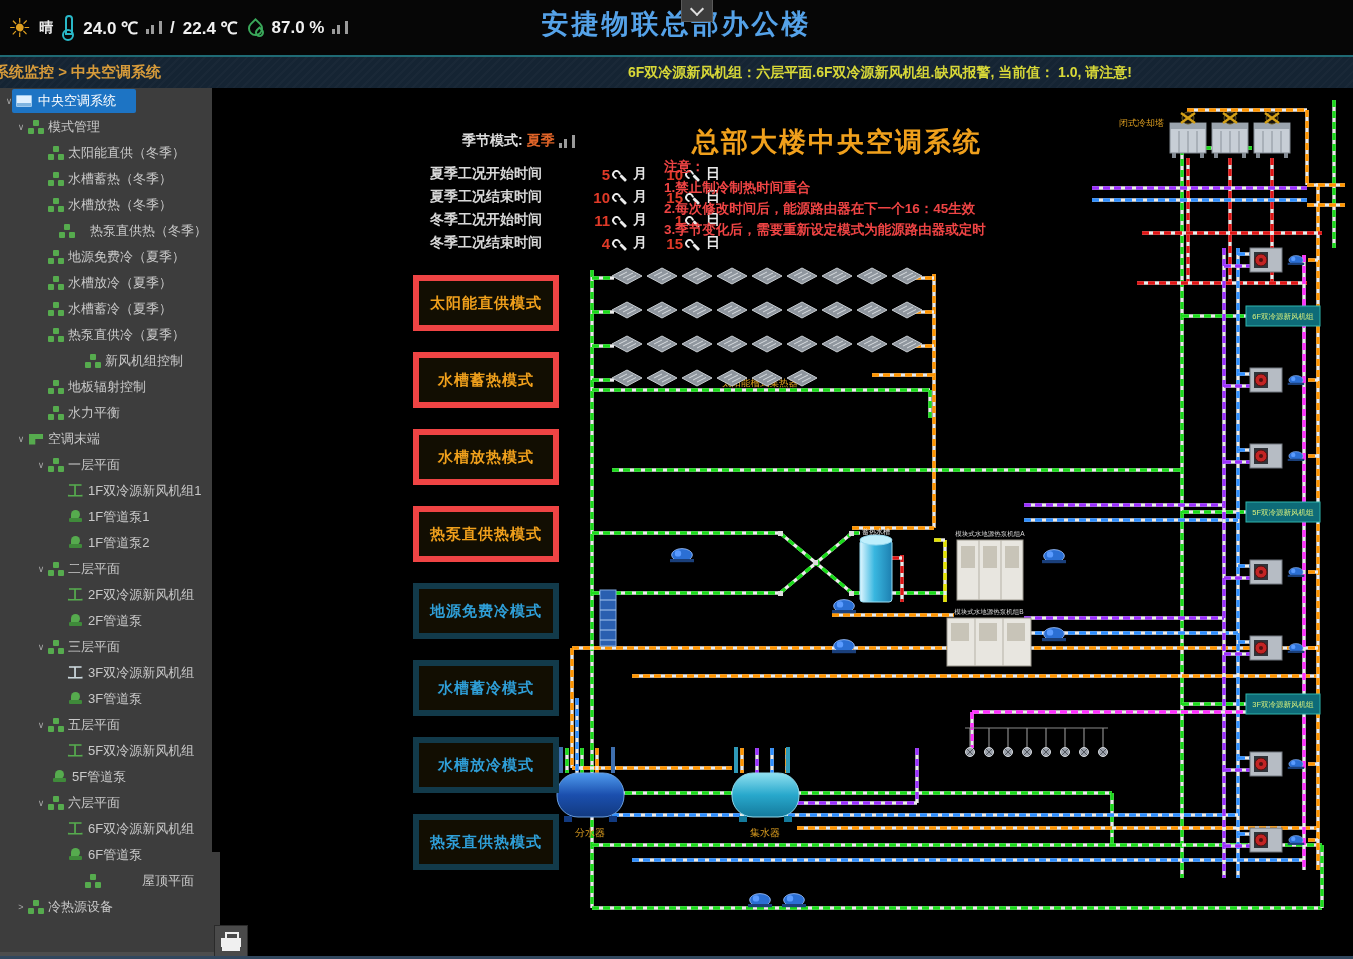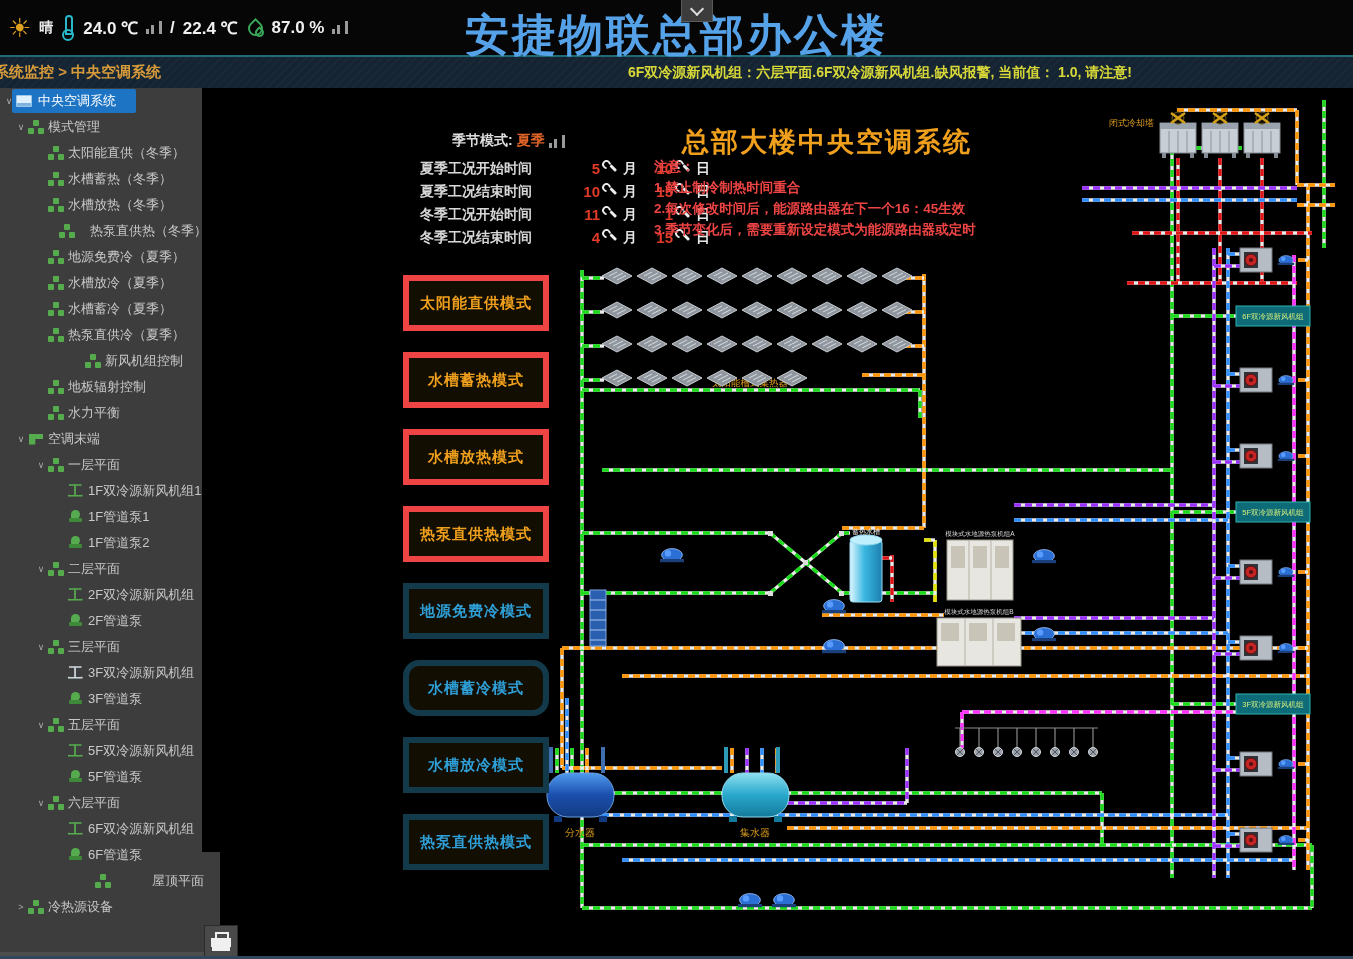--- a/index.html
+++ b/index.html
@@ -15,21 +15,21 @@
   .thermo{position:relative;width:14px;height:26px;display:inline-block;}
   .thermo::before{content:"";position:absolute;left:4px;top:0;width:4px;height:16px;border:2px solid #29b8c8;border-radius:4px 4px 0 0;}
   .thermo::after{content:"";position:absolute;left:1px;bottom:0;width:8px;height:8px;border:2px solid #29b8c8;border-radius:50%;}
   .drop{position:relative;width:18px;height:22px;display:inline-block;}
   .drop::before{content:"";position:absolute;left:2px;top:4px;width:11px;height:11px;border:2px solid #3aa85a;border-radius:0 50% 50% 50%;transform:rotate(45deg);}
   .drop::after{content:"";position:absolute;right:0;bottom:2px;width:5px;height:5px;border:2px solid #3aa85a;border-radius:0 50% 50% 50%;transform:rotate(45deg);}
   .trend{position:relative;width:13px;height:13px;display:inline-block;border-right:3px solid #9a9a9a;}
   .trend::before{content:"";position:absolute;left:0;bottom:0;width:3px;height:5px;background:#9a9a9a;}
   .trend::after{content:"";position:absolute;left:5px;bottom:0;width:3px;height:9px;background:#9a9a9a;}
   .title{position:absolute;left:0;right:0;top:6px;text-align:center;font-family:"Liberation Serif",serif;
-         font-size:44px;font-weight:bold;color:#55a2e8;letter-spacing:3px;}
+         font-size:27px;font-weight:bold;color:#55a2e8;letter-spacing:3px;}
   .collapse-btn{position:absolute;left:681px;top:0;width:30px;height:21px;background:#3c3c3c;
          border:1px solid #5a5a5a;border-top:none;display:flex;align-items:center;justify-content:center;cursor:pointer;}
   .chev-d{width:8px;height:8px;border-right:2px solid #ddd;border-bottom:2px solid #ddd;transform:rotate(45deg);margin-top:-4px;}
   
   .crumb-bar{position:absolute;left:0;top:57px;width:100%;height:31px;background:#152433;
      background-image:repeating-linear-gradient(135deg,rgba(255,255,255,.02) 0 2px,transparent 2px 6px);}
   .crumb{position:absolute;left:-6px;top:6px;font-size:15px;font-weight:bold;color:#d79b3a;}
   .alarm{position:absolute;left:628px;top:7px;font-size:14px;color:#d8d838;font-weight:bold;}
   
   aside{position:absolute;left:0;top:88px;width:220px;height:864px;background:#3d3d3d;overflow:hidden;}
@@ -45,27 +45,27 @@
   .ic-flag::before{content:"";position:absolute;left:1px;top:2px;width:14px;height:11px;background:#56ab4e;
       clip-path:polygon(0 0,100% 0,100% 50%,45% 50%,45% 100%,0 100%);}
   .ic-monitor{width:18px;flex-basis:18px;}
   .ic-monitor::before{content:"";position:absolute;left:0;top:1px;width:14px;height:10px;background:#dff0ff;border:1px solid #9cc8ee;border-radius:1px;
       box-shadow:inset 0 -3px 0 #7fb4e0;}
   .ic-ahu::before{content:"工";position:absolute;left:0;top:-1px;font-size:15px;font-weight:bold;color:#56ab4e;line-height:15px;}
   .ic-ahuw::before{content:"工";position:absolute;left:0;top:-1px;font-size:15px;font-weight:bold;color:#ccd8dd;line-height:15px;}
   .ic-pump::before{content:"";position:absolute;left:3px;top:0;width:9px;height:9px;background:#56ab4e;border-radius:50% 50% 50% 20%;}
   .ic-pump::after{content:"";position:absolute;left:1px;top:8px;width:13px;height:4px;background:#3f8a3a;border-radius:1px;}
   
-  main{position:absolute;left:202px;top:88px;width:1133px;height:764px;background:#000;}
+  main{position:absolute;left:212px;top:88px;width:1133px;height:764px;background:#000;}
   #dsvg{position:absolute;left:0;top:0;}
   .dtitle{position:absolute;left:480px;top:36px;width:420px;font-size:27px;font-weight:bold;color:#f0a01c;letter-spacing:2px;}
   .season{position:absolute;left:218px;top:44px;color:#ddd;}
   .srow0{font-size:14px;font-weight:bold;margin-left:32px;margin-bottom:10px;display:flex;align-items:center;gap:4px;}
   .sval{color:#e06428;}
-  .srow{display:flex;align-items:flex-start;height:23px;font-size:14px;font-weight:bold;}
+  .srow{display:flex;align-items:flex-end;height:23px;font-size:14px;font-weight:bold;}
   .srow .sl{width:150px;color:#d8d8d8;}
   .srow .num{width:30px;text-align:right;color:#e03a28;font-size:15px;}
   .srow .unit{width:26px;text-align:center;color:#e8e8e8;}
   .wrench{position:relative;width:13px;height:13px;display:inline-block;margin:0 2px;cursor:pointer;}
   .wrench::before{content:"";position:absolute;left:0;top:0;width:5px;height:5px;border:2px solid #ececec;border-radius:50%;border-right-color:transparent;transform:rotate(45deg);}
   .wrench::after{content:"";position:absolute;right:0;bottom:1px;width:8px;height:3px;background:#ececec;transform:rotate(45deg);transform-origin:100% 100%;border-radius:1px;}
   .notes{position:absolute;left:452px;top:68px;color:#ef4444;font-size:13.5px;font-weight:bold;line-height:21px;}
   .mode-btn{position:absolute;left:201px;width:134px;height:44px;background:#120e02;border:6px solid #ef4444;
      display:flex;align-items:center;justify-content:center;font-size:15px;font-weight:bold;letter-spacing:1px;cursor:pointer;}
   .mode-btn.heat{color:#f0a01c;}
@@ -231,41 +231,41 @@
       <div class="trow" style="padding-left: 34px;">
         <span class="chev">∨</span>
         <span class="ic ic-tree"></span>
         <span class="lbl">五层平面</span>
       </div>
       <div class="trow" style="padding-left: 54px;">
         <span class="chev"></span>
         <span class="ic ic-ahu"></span>
         <span class="lbl">5F双冷源新风机组</span>
       </div>
-      <div class="trow" style="padding-left: 54px; text-align: right;">
+      <div class="trow" style="padding-left: 38px; text-align: right;">
         <span class="chev"></span>
         <span class="ic ic-pump"></span>
         <span class="lbl">5F管道泵</span>
       </div>
       <div class="trow" style="padding-left: 34px;">
         <span class="chev">∨</span>
         <span class="ic ic-tree"></span>
         <span class="lbl">六层平面</span>
       </div>
       <div class="trow" style="padding-left: 54px;">
         <span class="chev"></span>
         <span class="ic ic-ahu"></span>
         <span class="lbl">6F双冷源新风机组</span>
       </div>
       <div class="trow" style="padding-left: 54px;">
         <span class="chev"></span>
         <span class="ic ic-pump"></span>
         <span class="lbl">6F管道泵</span>
       </div>
-      <div class="trow" style="padding-left: 44px; gap: 37px;">
+      <div class="trow" style="padding-left: 34px; gap: 37px;">
         <span class="chev"></span>
         <span class="ic ic-tree"></span>
         <span class="lbl">屋顶平面</span>
       </div>
       <div class="trow" style="padding-left: 14px;">
         <span class="chev">&gt;</span>
         <span class="ic ic-tree"></span>
         <span class="lbl">冷热源设备</span>
       </div>
     </aside>
@@ -779,21 +779,21 @@
           <div>3.季节变化后，需要重新设定模式为能源路由器或定时</div>
         </div>
     </div>
 
     <div id="modebtns">
         <div class="mode-btn heat" style="top: 187px;">太阳能直供模式</div>
         <div class="mode-btn heat" style="top: 264px;">水槽蓄热模式</div>
         <div class="mode-btn heat" style="top: 341px;">水槽放热模式</div>
         <div class="mode-btn heat" style="top: 418px;">热泵直供热模式</div>
         <div class="mode-btn cool" style="top: 495px;">地源免费冷模式</div>
-        <div class="mode-btn cool" style="top: 572px; border-radius: 16px;">水槽蓄冷模式</div>
+        <div class="mode-btn cool" style="top: 572px;">水槽蓄冷模式</div>
         <div class="mode-btn cool" style="top: 649px;">水槽放冷模式</div>
         <div class="mode-btn cool" style="top: 726px;">热泵直供热模式</div>
       </div>
 
     <button class="printer">
       <span class="pr-icon"></span>
     </button>
   </main>
 
   <div class="bottom-line"></div>

